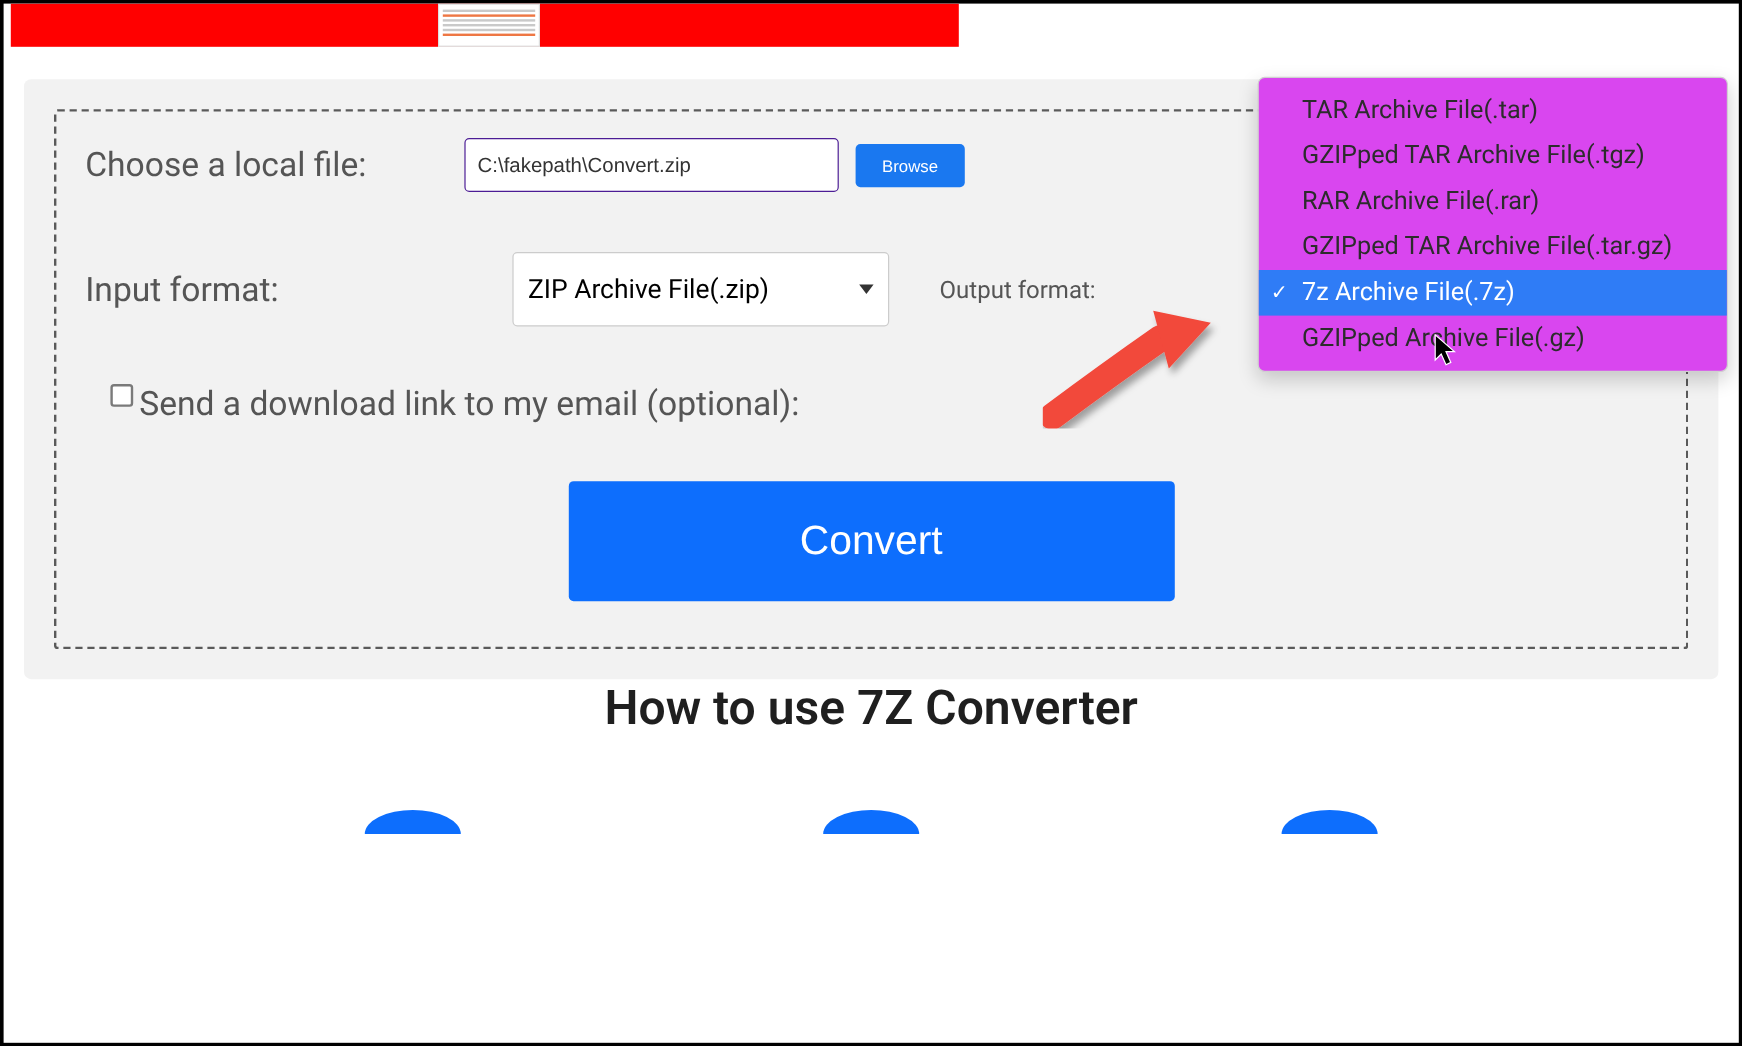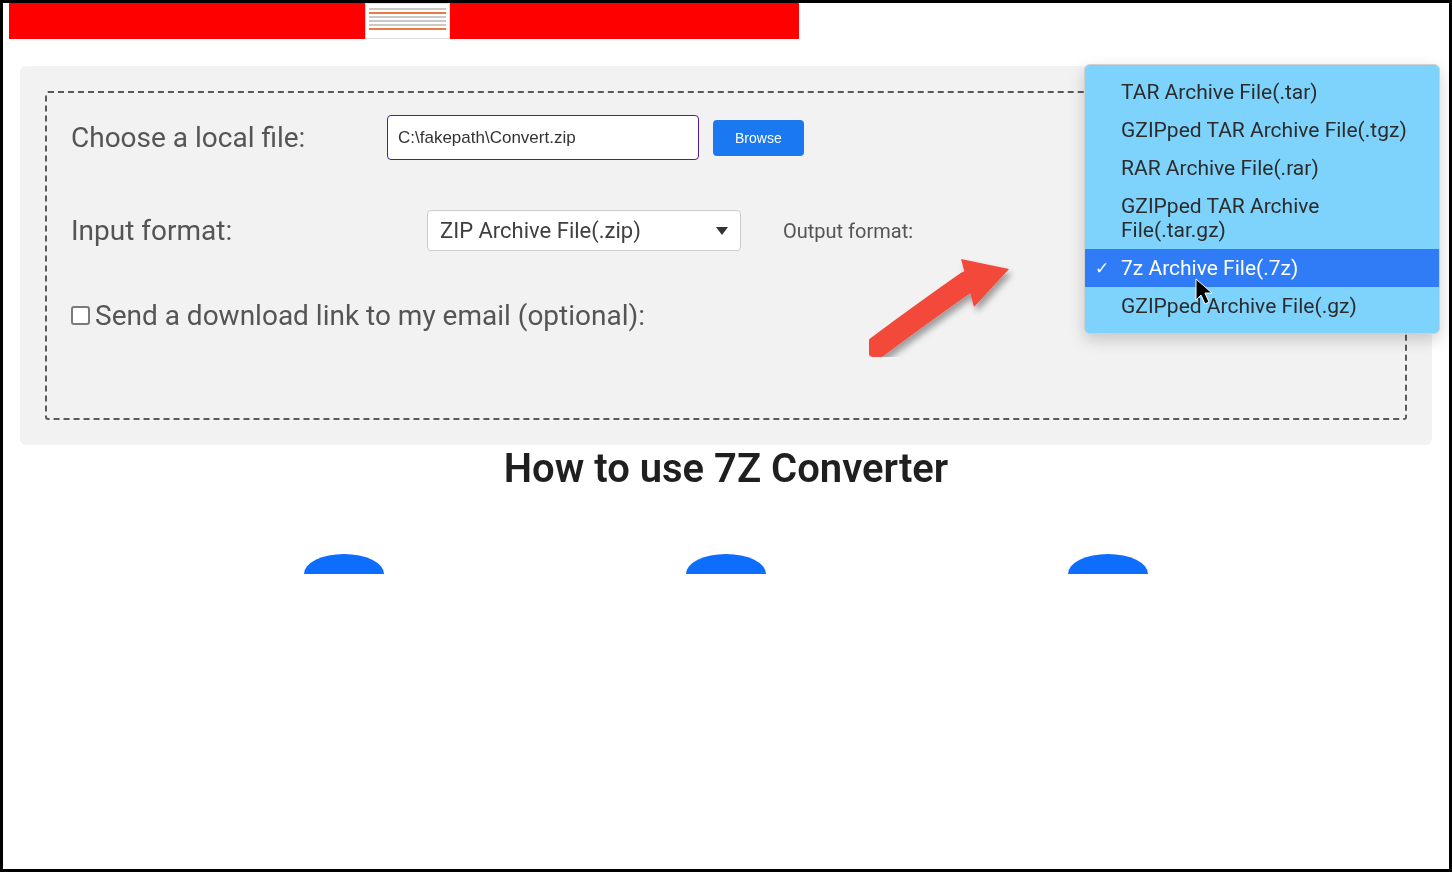--- a/index.html
+++ b/index.html
@@ -8,31 +8,31 @@
     .banner-thumb { position: absolute; left: 356px; top: 0; width: 85px; height: 36px; background: #fff; border: 1px solid #ddd; display: flex; flex-direction: column; padding: 3px; }
     .thumb-line { height: 2px; background: #c9c9c9; margin: 1px 0; }
     .thumb-line.red { background: #e74; }
     .form-card { margin: 27px 17px 0 17px; background: #f2f2f2; border-radius: 6px; padding: 25px; position: relative; }
     .dashed-box { border: 2px dashed #5a5a5a; border-radius: 3px; padding: 22px 24px 38px 24px; position: relative; }
     .row { display: flex; align-items: center; margin-bottom: 50px; }
     .label { color: #555; font-size: 28px; font-weight: 400; min-width: 316px; }
     .file-input { flex: 0 0 312px; height: 45px; border: 1px solid #4c1d95; border-radius: 4px; padding: 0 10px; font-size: 17px; color: #333; background: #fff; }
     .browse-btn { margin-left: 14px; background: #1a78f0; color: #fff; border: none; border-radius: 4px; font-size: 14px; padding: 10px 22px; cursor: pointer; }
     .row-formats { display: flex; align-items: center; margin-bottom: 48px; gap: 40px; }
-    .select { flex: 0 0 314px; height: 41px; border: 1px solid #ccc; border-radius: 4px; background: #fff; padding: 0 12px; font-size: 22px; color: #404040; display: flex; align-items: center; justify-content: space-between; cursor: pointer; position: relative; }
+    .select { flex: 0 0 314px; height: 62px; border: 1px solid #ccc; border-radius: 4px; background: #fff; padding: 0 12px; font-size: 22px; color: #000000; display: flex; align-items: center; justify-content: space-between; cursor: pointer; position: relative; }
     .chevron { width: 0; height: 0; border-left: 6px solid transparent; border-right: 6px solid transparent; border-top: 8px solid #333; margin-left: 8px; }
     .output-label { color: #555; font-size: 20px; margin-left: 2px; }
-    .email-row { display: flex; align-items: center; margin-bottom: 48px; }
+    .email-row { display: flex; align-items: flex-start; margin-bottom: 48px; margin-left: 21px; }
     .checkbox { width: 19px; height: 19px; border: 2px solid #7a7a7a; border-radius: 3px; margin-right: 5px; cursor: pointer; background: #fff; flex-shrink: 0; }
     .email-label { color: #555; font-size: 28px; }
     .convert-btn { display: block; margin: 0 auto; background: #0d6efd; color: #fff; border: none; border-radius: 4px; width: 505px; height: 100px; font-size: 34px; cursor: pointer; }
     .heading { text-align: center; color: #1f1f1f; font-size: 40px; font-weight: 600; }
     .blue-circles { display: flex; justify-content: space-around; margin-top: 62px; padding: 0 150px; }
     .blue-circle { width: 80px; height: 20px; background: #0d6efd; border-radius: 50% 50% 0 0 / 100% 100% 0 0; }
-    .dropdown { position: absolute; top: 61px; right: 9px; width: 356px; background: #7dd3fc; border: 1px solid #d0d0d0; border-radius: 6px; box-shadow: 0 6px 16px rgba(0,0,0,.18); padding: 8px 0; z-index: 50; }
+    .dropdown { position: absolute; top: 61px; right: 9px; width: 392px; background: #d946ef; border: 1px solid #d0d0d0; border-radius: 6px; box-shadow: 0 6px 16px rgba(0,0,0,.18); padding: 8px 0; z-index: 50; }
     .dropdown-item { padding: 7px 18px 7px 36px; font-size: 21px; color: #2c2c2c; cursor: pointer; position: relative; }
     .dropdown-item.selected { background: #2f7cf6; color: #fff; }
     .checkmark { position: absolute; left: 10px; top: 50%; transform: translateY(-50%); color: #fff; font-size: 17px; }
     .arrow { position: absolute; top: 244px; left: 866px; z-index: 45; }
     .cursor { position: absolute; top: 275px; left: 1192px; z-index: 60; }
   </style>
 </head>
 <body>
 
 <div class="red-banner">
@@ -61,20 +61,21 @@
         <span class="chevron"></span>
       </div>
       <div class="output-label">Output format:</div>
     </div>
 
     <div class="email-row">
       <div class="checkbox"></div>
       <div class="email-label">Send a download link to my email (optional):</div>
     </div>
 
+    <button class="convert-btn">Convert</button>
   </div>
 </div>
 
 <h2 class="heading">How to use 7Z Converter</h2>
 
 <div class="blue-circles">
   <div class="blue-circle"></div>
   <div class="blue-circle"></div>
   <div class="blue-circle"></div>
 </div>

